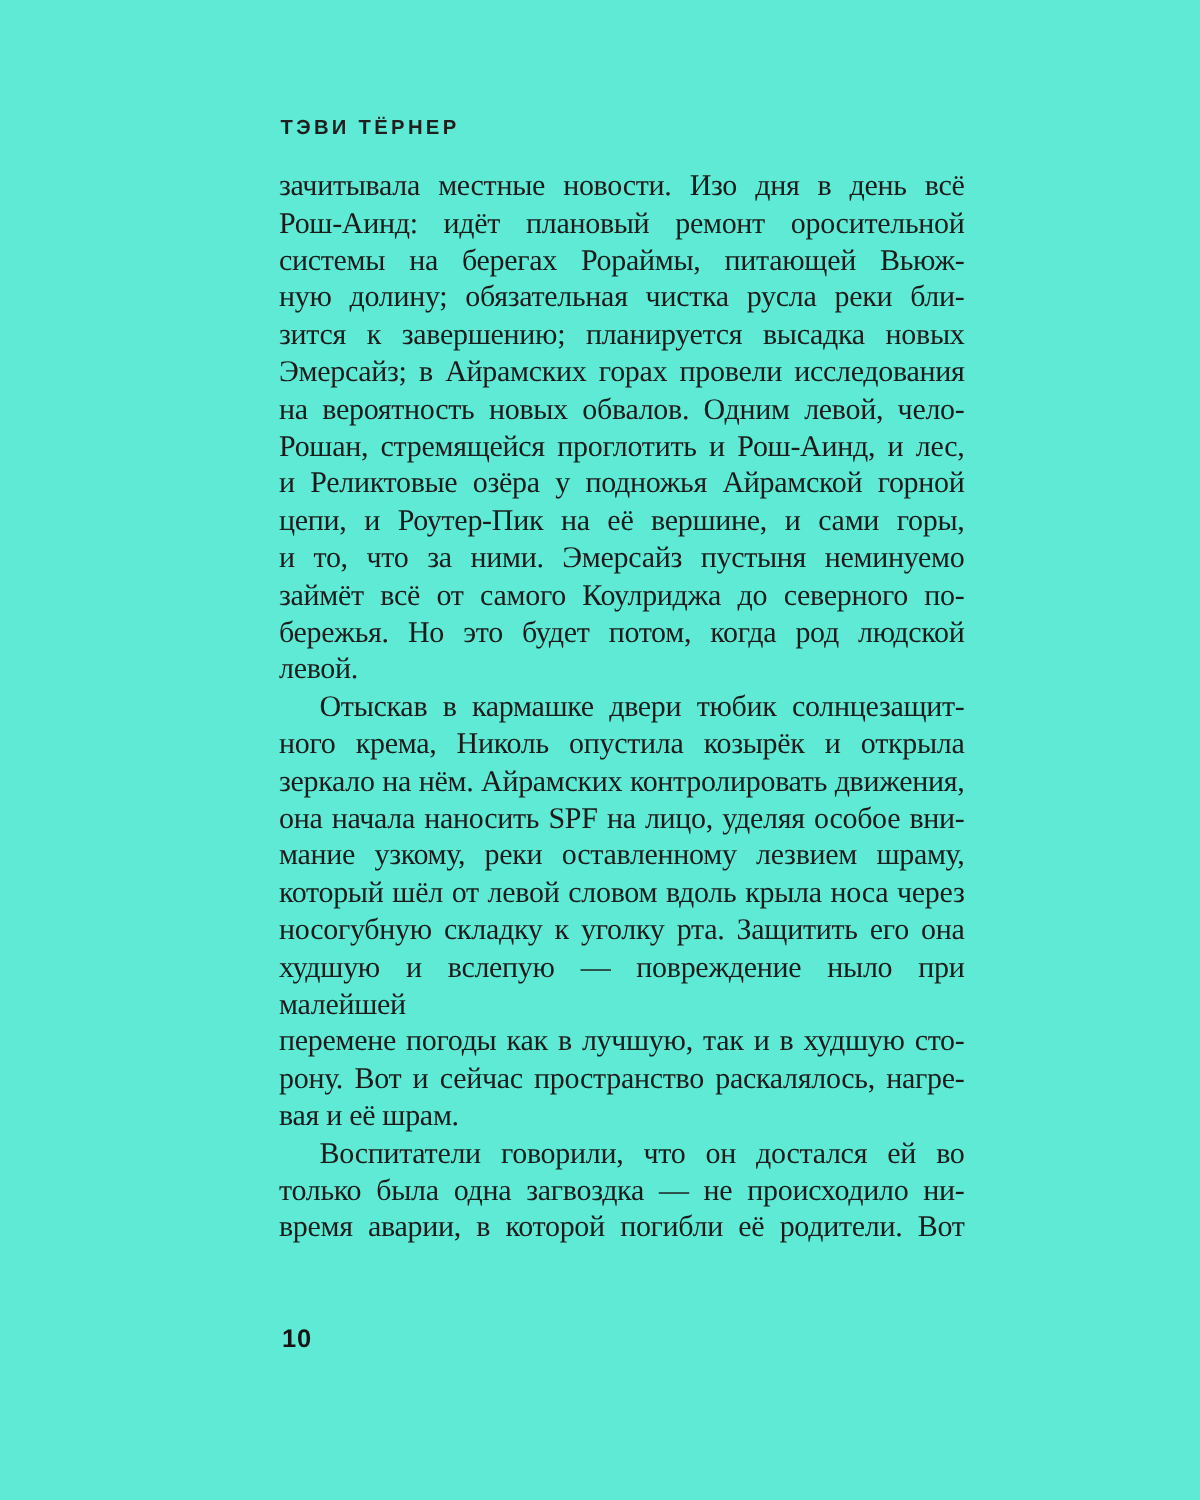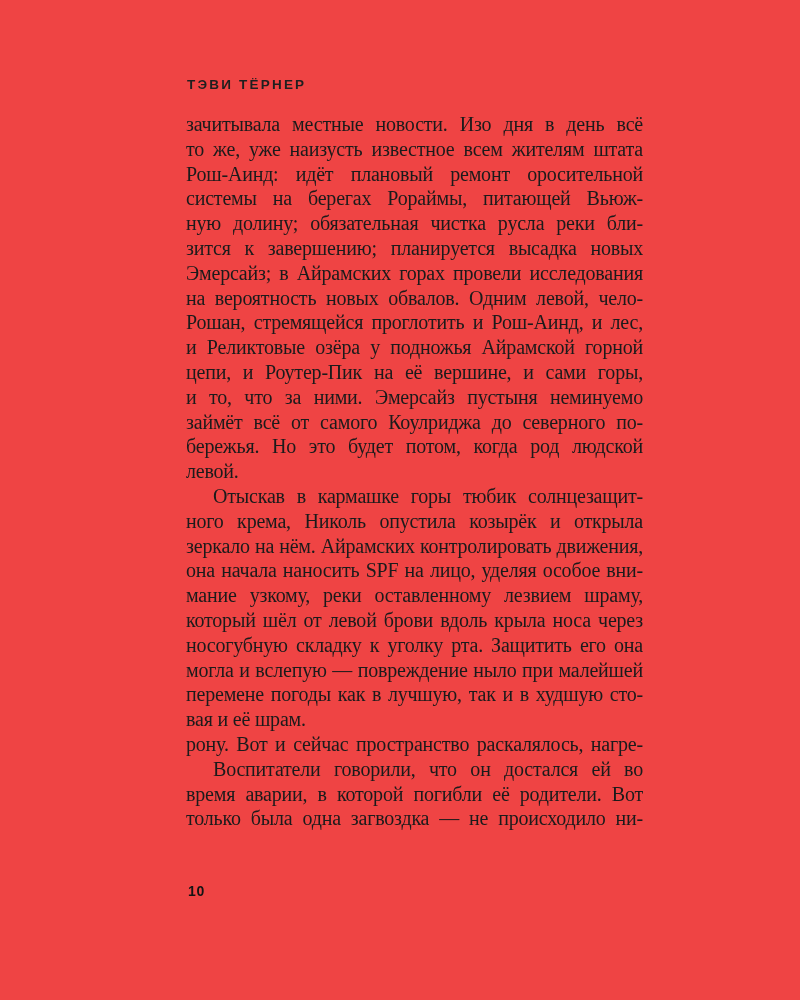--- a/index.html
+++ b/index.html
@@ -4,21 +4,21 @@
 <style>
   html, body {
     margin: 0;
     padding: 0;
     background: #ffffff;
   }
   .page {
     position: relative;
     width: 800px;
     height: 1000px;
-    background: #ef4444;
+    background: #5eead4;
     overflow: hidden;
     font-family: "Liberation Serif", "DejaVu Serif", serif;
   }
   .running-header {
     position: absolute;
     left: 187px;
     top: 77px;
     font-family: "Liberation Sans", "DejaVu Sans", sans-serif;
     font-size: 13.5px;
     font-weight: 700;
@@ -46,59 +46,58 @@
     text-align-last: left;
   }
   .body-text .line.indent {
     text-indent: 27px;
   }
   .page-number {
     position: absolute;
     left: 188px;
     top: 883px;
     font-family: "Liberation Sans", "DejaVu Sans", sans-serif;
-    font-size: 14px;
+    font-size: 17px;
     font-weight: 700;
     letter-spacing: 0.6px;
     color: #141414;
     text-align: center;
   }
 </style>
 </head>
 <body>
 
 <div class="page">
   <div class="running-header">ТЭВИ ТЁРНЕР</div>
 
   <div class="body-text" id="body-text">
       <div class="line">зачитывала местные новости. Изо дня в день всё</div>
-      <div class="line">то же, уже наизусть известное всем жителям штата</div>
       <div class="line">Рош-Аинд: идёт плановый ремонт оросительной</div>
       <div class="line">системы на берегах Рораймы, питающей Вьюж-</div>
       <div class="line">ную долину; обязательная чистка русла реки бли-</div>
       <div class="line">зится к завершению; планируется высадка новых</div>
       <div class="line">Эмерсайз; в Айрамских горах провели исследования</div>
       <div class="line">на вероятность новых обвалов. Одним левой, чело-</div>
       <div class="line">Рошан, стремящейся проглотить и Рош-Аинд, и лес,</div>
       <div class="line">и Реликтовые озёра у подножья Айрамской горной</div>
       <div class="line">цепи, и Роутер-Пик на её вершине, и сами горы,</div>
       <div class="line">и то, что за ними. Эмерсайз пустыня неминуемо</div>
       <div class="line">займёт всё от самого Коулриджа до северного по-</div>
       <div class="line">бережья. Но это будет потом, когда род людской</div>
       <div class="line para-end">левой.</div>
-      <div class="line indent">Отыскав в кармашке горы тюбик солнцезащит-</div>
+      <div class="line indent">Отыскав в кармашке двери тюбик солнцезащит-</div>
       <div class="line">ного крема, Николь опустила козырёк и открыла</div>
       <div class="line">зеркало на нём. Айрамских контролировать движения,</div>
       <div class="line">она начала наносить SPF на лицо, уделяя особое вни-</div>
       <div class="line">мание узкому, реки оставленному лезвием шраму,</div>
-      <div class="line">который шёл от левой брови вдоль крыла носа через</div>
+      <div class="line">который шёл от левой словом вдоль крыла носа через</div>
       <div class="line">носогубную складку к уголку рта. Защитить его она</div>
-      <div class="line">могла и вслепую — повреждение ныло при малейшей</div>
+      <div class="line">худшую и вслепую — повреждение ныло при малейшей</div>
       <div class="line">перемене погоды как в лучшую, так и в худшую сто-</div>
+      <div class="line">рону. Вот и сейчас пространство раскалялось, нагре-</div>
       <div class="line para-end">вая и её шрам.</div>
-      <div class="line">рону. Вот и сейчас пространство раскалялось, нагре-</div>
       <div class="line indent">Воспитатели говорили, что он достался ей во</div>
+      <div class="line">только была одна загвоздка — не происходило ни-</div>
       <div class="line">время аварии, в которой погибли её родители. Вот</div>
-      <div class="line">только была одна загвоздка — не происходило ни-</div>
     </div>
 
   <div class="page-number">10</div>
 </div>
 
 </body></html>

